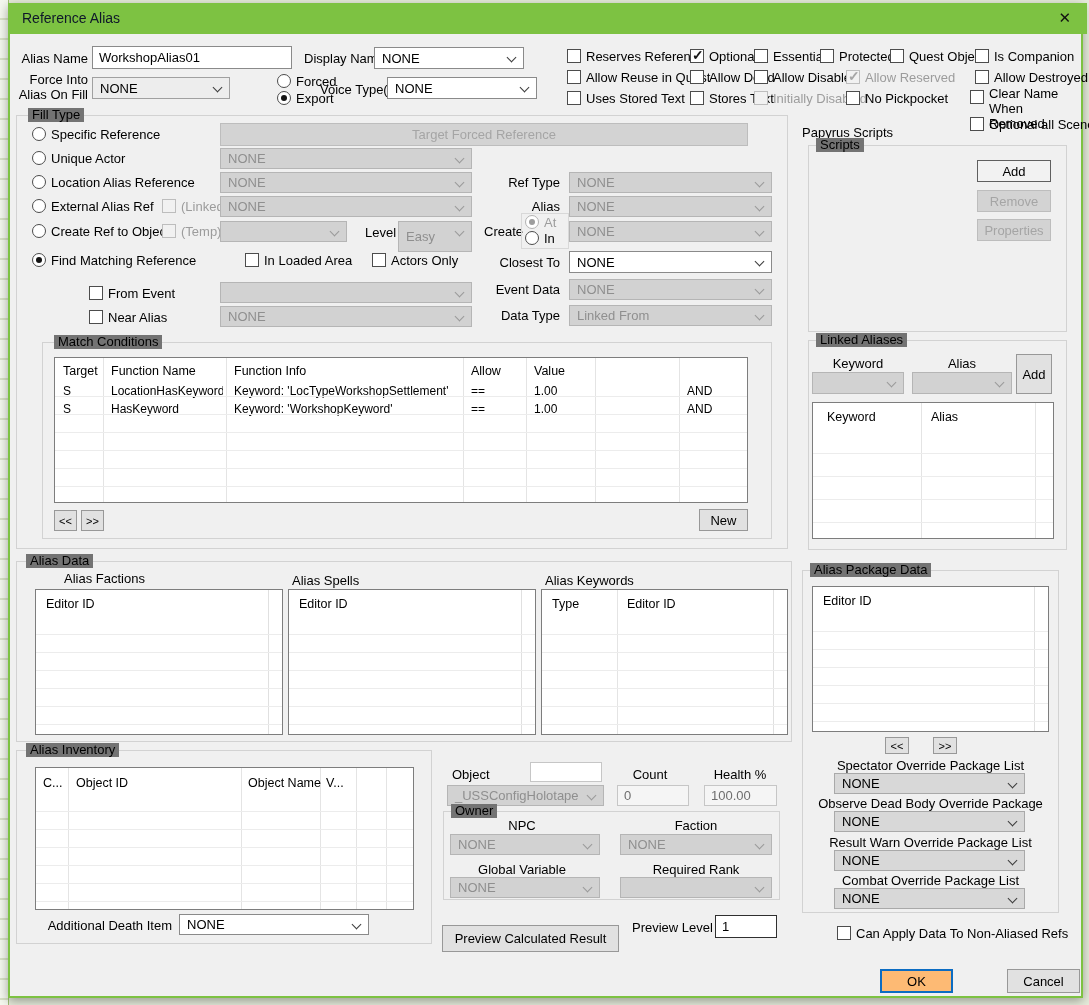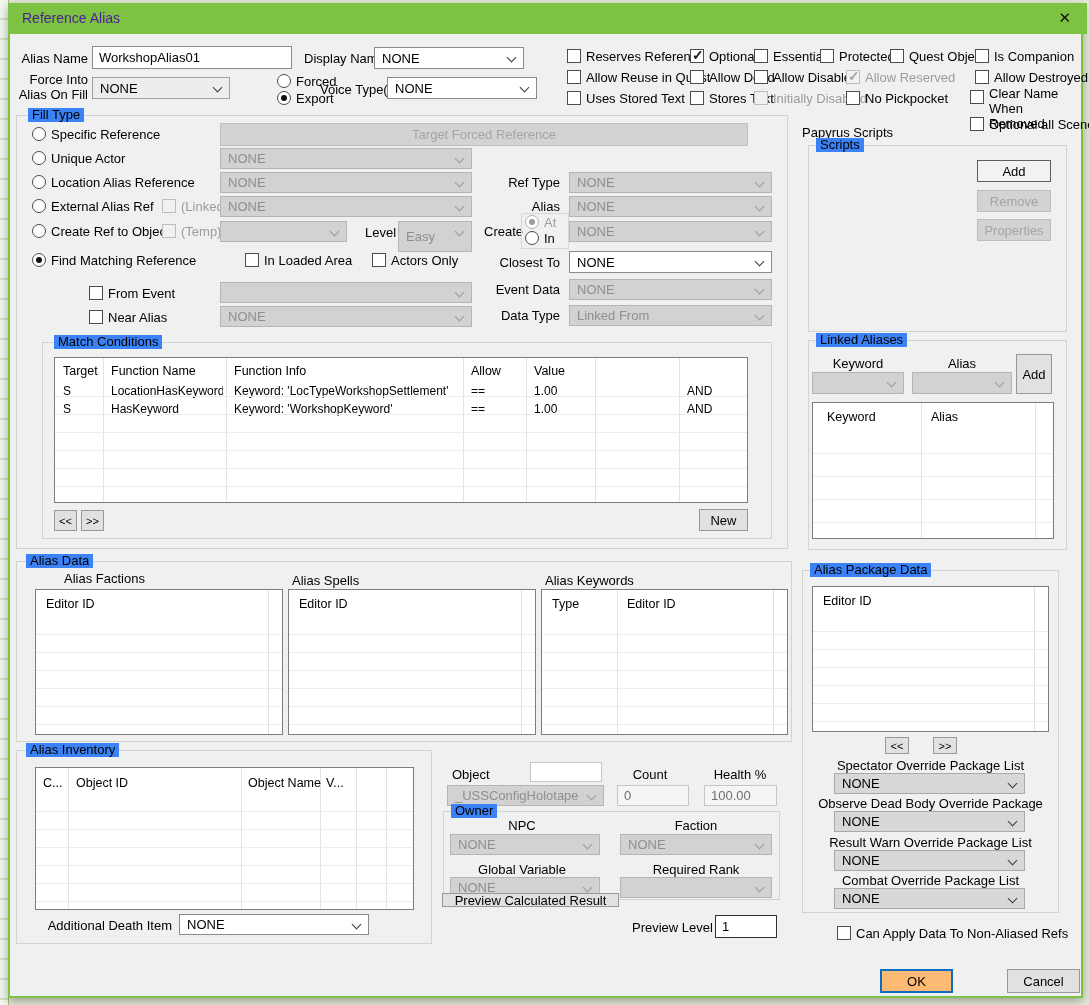--- a/index.html
+++ b/index.html
@@ -4,31 +4,31 @@
 <style>
   *{box-sizing:border-box;margin:0;padding:0}
   html,body{width:1089px;height:1005px}
   body{position:relative;font-family:"Liberation Sans",sans-serif;font-size:13px;color:#000;
        background:#e6ecdb;overflow:hidden}
   .backdrop-strip{position:absolute;left:0;top:0;width:9px;height:1005px;
        background:repeating-linear-gradient(to bottom,#f4f8ee 0 18px,#d7e2c4 18px 20px);border-right:1px solid #9fbf74}
   .dialog{position:absolute;left:8px;top:3px;width:1075px;height:995px;background:#f0f0f0;
        border:2px solid #7dc242;box-shadow:0 3px 10px rgba(0,0,0,.35)}
   .titlebar{position:absolute;left:-2px;top:-2px;width:1079px;height:31px;background:#7dc242}
-  .title-text{position:absolute;left:14px;top:7px;font-size:14px;color:#4c1d95;white-space:nowrap}
+  .title-text{position:absolute;left:14px;top:7px;font-size:14px;color:#0f172a;white-space:nowrap}
   .close-x{position:absolute;right:16px;top:6px;font-size:15px;color:#111;cursor:default}
 
   .lbl{position:absolute;white-space:nowrap;line-height:15px}
   .lbl.r{text-align:right}
   .lbl.c{text-align:center}
   .lbl.dis{color:#9c9c9c}
   .lbl.wrap{white-space:normal}
 
   .grp{position:absolute;border:1px solid #d2d2d2}
-  .grp-lbl{position:absolute;background:#3b82f6;padding:0 4px;white-space:nowrap;line-height:14px}
+  .grp-lbl{position:absolute;background:#737373;padding:0 4px;white-space:nowrap;line-height:14px}
 
   .combo{position:absolute;height:22px;background:#fff;border:1px solid #8a8a8a;
          display:flex;align-items:center;padding:0 20px 0 7px;white-space:nowrap;overflow:hidden}
   .combo .chev{position:absolute;right:8px;top:6px;width:7px;height:7px;
          border-right:1.5px solid #3c3c3c;border-bottom:1.5px solid #3c3c3c;transform:rotate(45deg)}
   .combo.gray{background:#d8d8d8;border-color:#a9a9a9}
   .combo.lt{background:#ededed;border-color:#a0a0a0}
   .combo.dis{background:#d2d2d2;border-color:#b5b5b5;color:#8f8f8f}
   .combo.dis .chev{border-color:#9a9a9a}
 
@@ -484,20 +484,20 @@
   <div class="lbl c" style="left:610px;top:857px;width:152px">Required Rank</div>
   <div class="combo dis" style="left:440px;top:872px;width:150px;height:21px">
     <span>NONE</span>
       <span class="chev"></span>
   </div>
   <div class="combo dis" style="left:610px;top:872px;width:152px;height:21px">
     <span></span>
       <span class="chev"></span>
   </div>
 
-  <div class="btn" style="left:432px;top:888px;width:177px;height:14px">Preview Calculated Result</div>
+  <div class="btn" style="left:432px;top:920px;width:177px;height:27px">Preview Calculated Result</div>
   <div class="lbl" style="left:622px;top:915px">Preview Level</div>
   <div class="edit dark" style="left:705px;top:910px;width:62px;height:23px">1</div>
 
   <div class="btn primary" style="left:870px;top:964px;width:73px;height:24px">OK</div>
   <div class="btn" style="left:997px;top:964px;width:73px;height:24px">Cancel</div>
 
 </div>
 
 </body></html>

